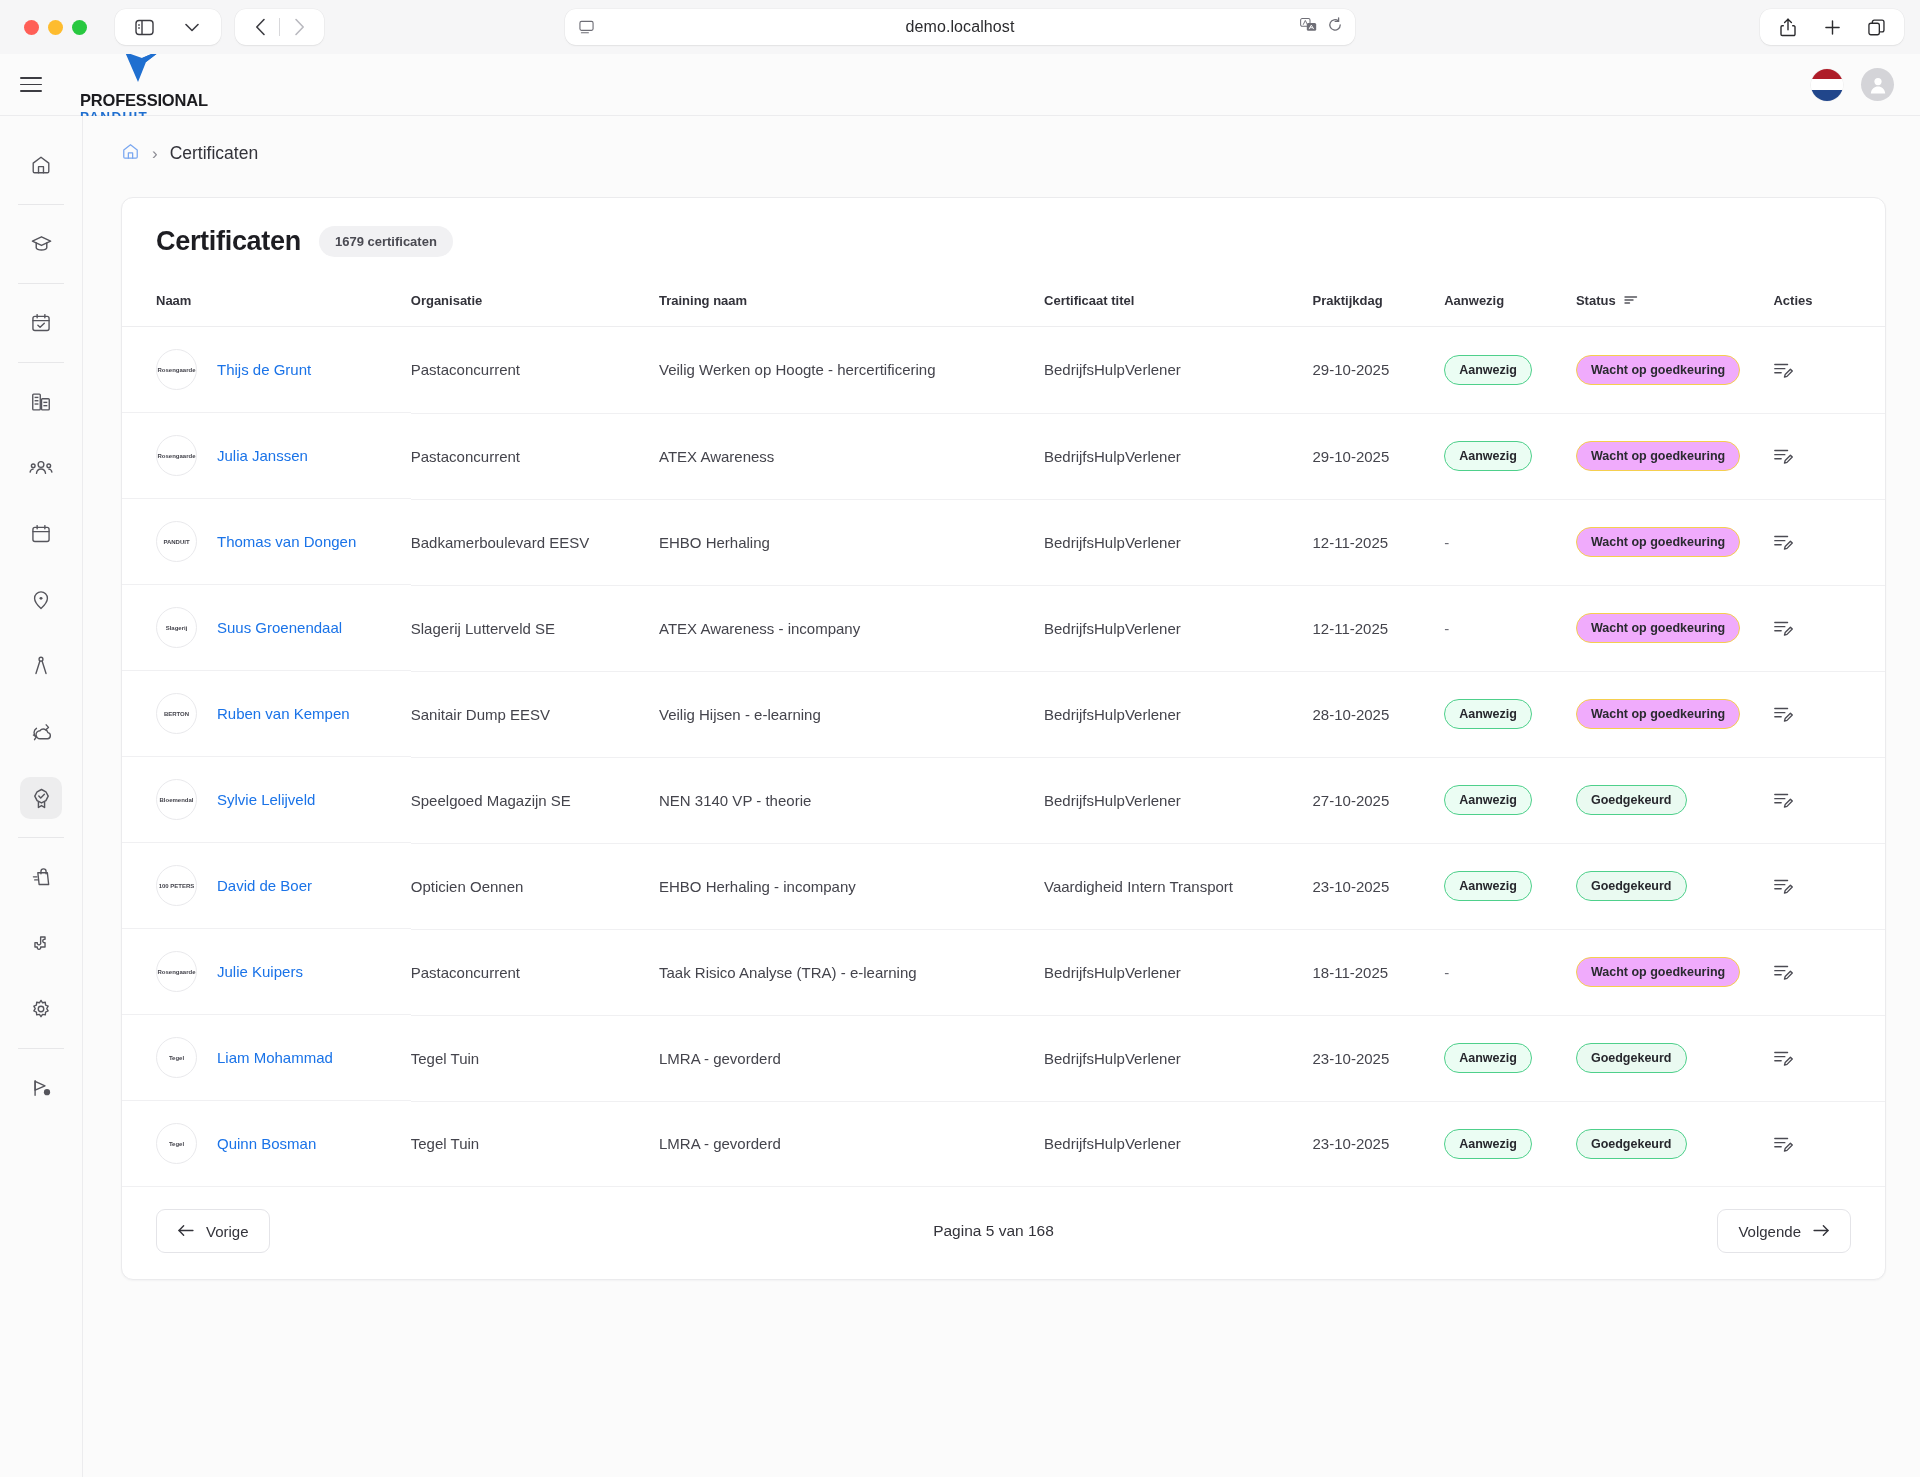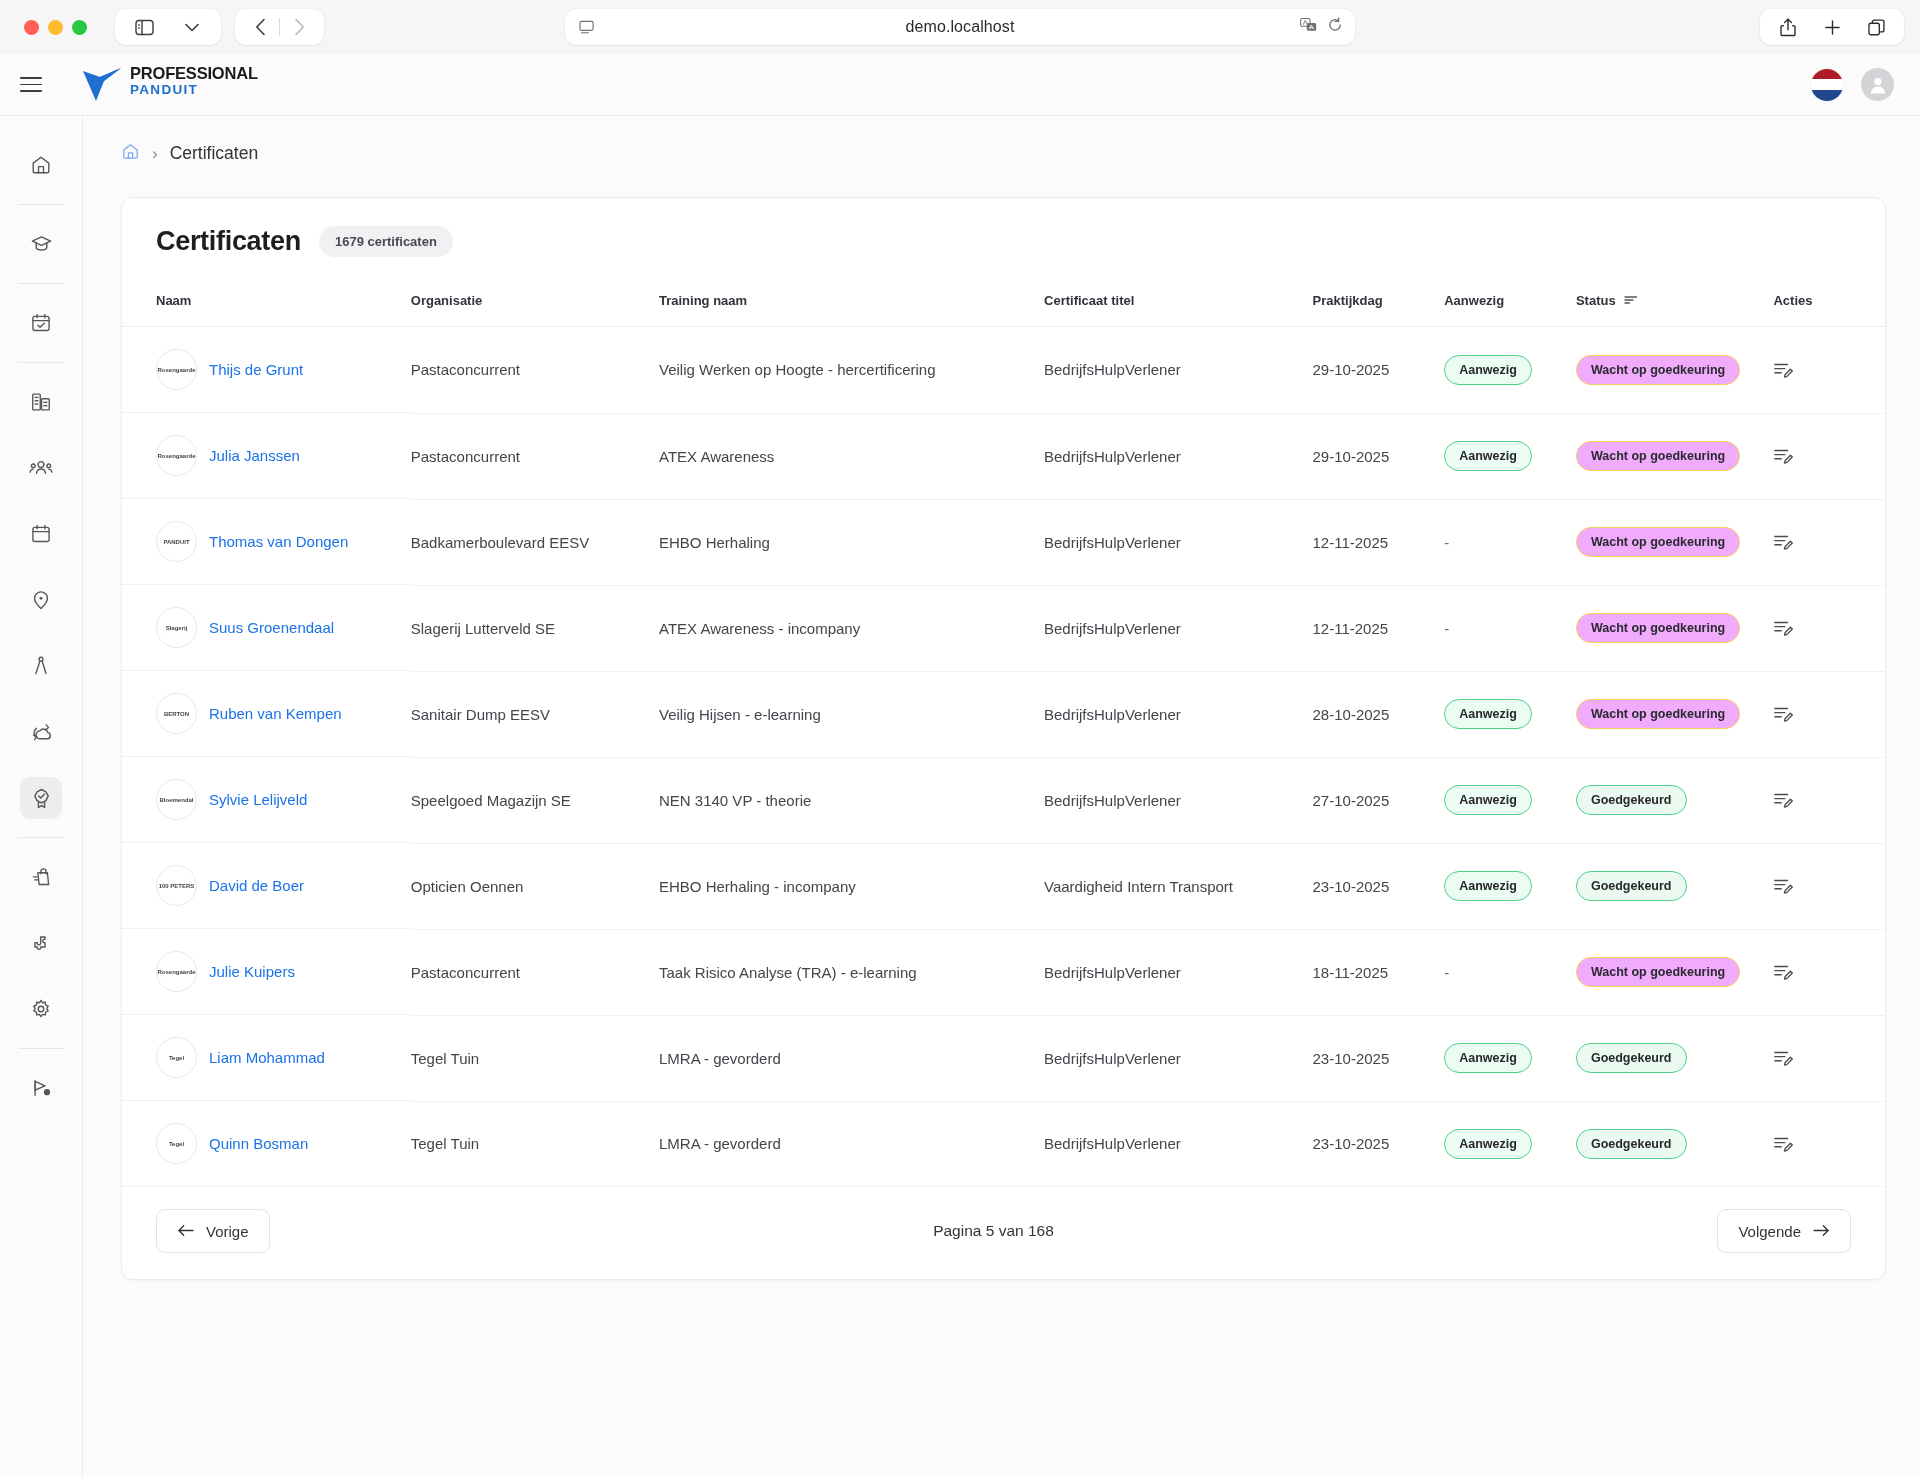--- a/index.html
+++ b/index.html
@@ -75,21 +75,21 @@
     align-items: center;
     padding: 0 26px 0 20px;
     border-bottom: 1px solid #ececee;
   }
   .hamburger { width: 34px; height: 34px; display: flex; flex-direction: column; justify-content: center; gap: 5px; cursor: pointer; }
   .hamburger span { display: block; height: 1.6px; background: #3c3c42; border-radius: 2px; }
   .hamburger span:nth-child(1) { width: 22px; }
   .hamburger span:nth-child(2) { width: 22px; }
   .hamburger span:nth-child(3) { width: 22px; }
 
-  .brand { display: flex; align-items: flex-start; margin-left: 26px; gap: 6px; }
+  .brand { display: flex; align-items: center; margin-left: 26px; gap: 6px; flex-direction: column; }
   .brand-text { display: flex; flex-direction: column; line-height: 1; }
   .brand-line1 { font-size: 16.5px; font-weight: bold; color: #1b1b1f; letter-spacing: -0.2px; }
   .brand-line2 { font-size: 13.5px; font-weight: bold; color: #1f6fd0; letter-spacing: 1.3px; margin-top: 2px; }
 
   .header-right { margin-left: auto; display: flex; align-items: center; gap: 18px; }
   .flag {
     width: 32px; height: 32px; border-radius: 50%; overflow: hidden;
     display: flex; flex-direction: column;
     box-shadow: 0 0 0 0.5px rgba(0,0,0,0.08);
   }
@@ -199,21 +199,21 @@
   .th-status-inner { display: flex; align-items: flex-start; gap: 8px; }
 
   tbody td {
     font-size: 15px;
     color: #44444c;
     padding: 22px 0;
     border-bottom: 1px solid #f0f0f2;
     vertical-align: middle;
   }
   tbody tr:last-child td { border-bottom: none; }
-  .cell-name { padding-left: 34px !important; display: flex; align-items: center; gap: 12px; }
+  .cell-name { padding-left: 34px !important; display: flex; align-items: center; gap: 20px; }
   .logo-circle {
     width: 41px; height: 41px; border-radius: 50%;
     border: 1px solid #e9e9ec;
     background: #fff;
     display: flex; align-items: center; justify-content: center;
     overflow: hidden;
     flex: 0 0 auto;
     font-size: 6px;
     font-weight: bold;
   }

